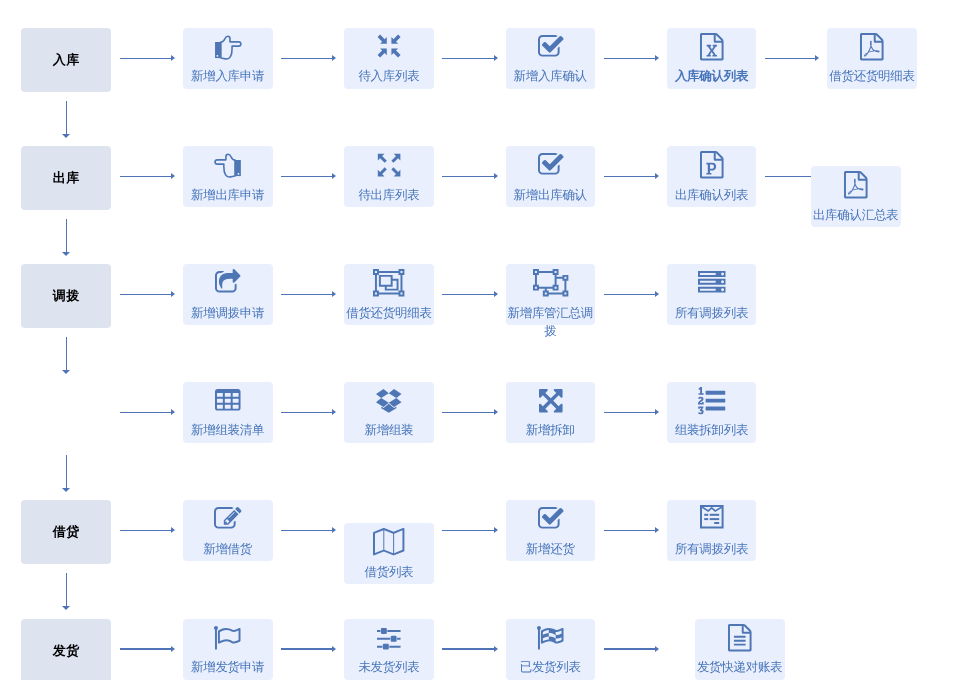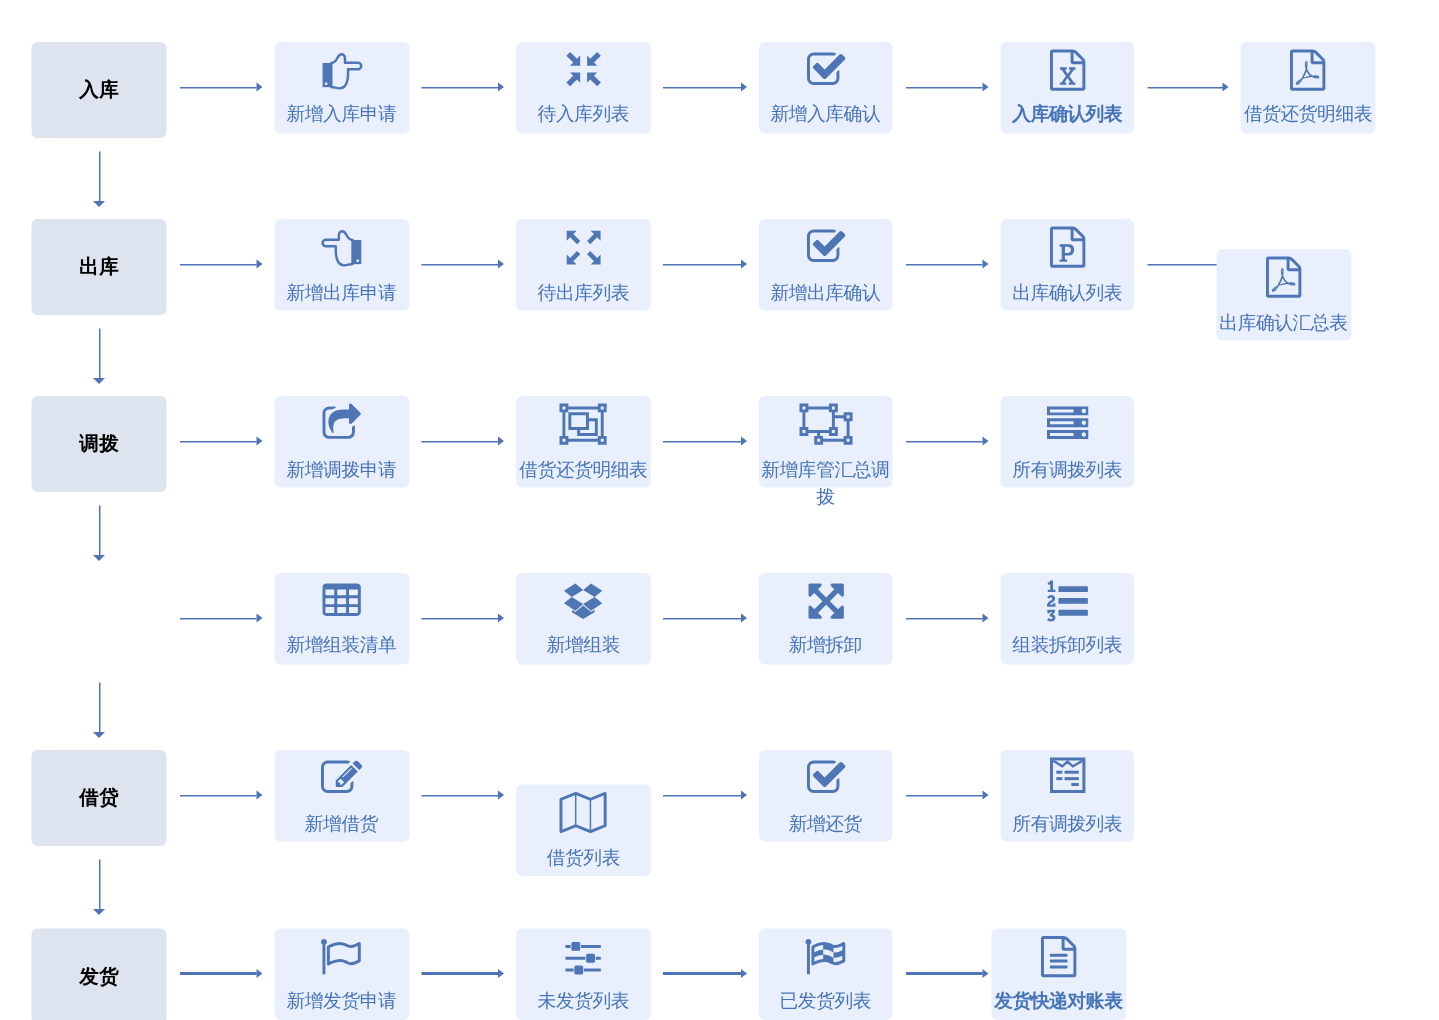--- a/index.html
+++ b/index.html
@@ -486,21 +486,21 @@
               <path d="M832 536V728Q651 712 448 611V426Q653 522 832 536ZM832 954V1151Q660 1143 448 1025V836Q663 947 832 954ZM1664 491V675Q1429 559 1280 604V828Q1260 834 1241 843Q1236 846 1208.0 860.0Q1180 874 1173.5 877.0Q1167 880 1142.0 892.0Q1117 904 1107.5 907.5Q1098 911 1075.0 920.5Q1052 930 1039.0 933.0Q1026 936 1004.0 941.5Q982 947 964.5 949.0Q947 951 925.0 953.0Q903 955 881 955Q858 955 832 952V730H851Q953 730 1043.5 701.0Q1134 672 1241 619Q1260 610 1280 604V416Q1322 399 1371 399Q1491 399 1664 491ZM1664 918V1107Q1495 1016 1358 1016Q1313 1016 1280 1024V828Q1428 786 1664 918ZM320 1280Q320 1245 302.5 1216.0Q285 1187 256 1170V-96Q256 -110 247.0 -119.0Q238 -128 224 -128H160Q146 -128 137.0 -119.0Q128 -110 128 -96V1170Q99 1187 81.5 1216.0Q64 1245 64 1280Q64 1333 101.5 1370.5Q139 1408 192.0 1408.0Q245 1408 282.5 1370.5Q320 1333 320 1280ZM1792 1216V453Q1792 414 1757 396Q1747 391 1740 387Q1522 271 1371 271Q1283 271 1213 306L1185 320Q1121 353 1086.0 368.0Q1051 383 995.0 397.0Q939 411 881 411Q779 411 645.5 367.0Q512 323 417 265Q402 256 384 256Q368 256 352 264Q320 283 320 320V1062Q320 1097 351 1117Q386 1138 429.5 1159.5Q473 1181 543.5 1211.5Q614 1242 696.0 1261.0Q778 1280 851 1280Q963 1280 1060.0 1249.0Q1157 1218 1269 1163Q1307 1144 1358 1144Q1480 1144 1668 1256Q1690 1268 1699 1273Q1730 1289 1761 1271Q1792 1251 1792 1216Z"></path>
             </g>
           </svg>
         </span>
         <span class="lbl">已发货列表</span>
       </div>
 <div class="harrow" style="left:603.7px;top:645.8px;width:55.2px;">
         <span class="hline"></span>
         <span class="hhead"></span>
       </div>
-<div class="item" style="left:661px;top:618.5px;font-weight:bold;">
+<div class="item" style="left:695px;top:618.5px;">
         <span class="ic">
           <svg class="fa" width="23.57" height="27.50" viewBox="0 -1536 1536 1792" style="margin-top:5.23px" aria-hidden="true">
             <g transform="scale(1,-1)">
               <path d="M1468 1156Q1496 1128 1516.0 1080.0Q1536 1032 1536 992V-160Q1536 -200 1508.0 -228.0Q1480 -256 1440 -256H96Q56 -256 28.0 -228.0Q0 -200 0 -160V1440Q0 1480 28.0 1508.0Q56 1536 96 1536H992Q1032 1536 1080.0 1516.0Q1128 1496 1156 1468ZM1024 1400V1024H1400Q1390 1053 1378 1065L1065 1378Q1053 1390 1024 1400ZM1408 -128V896H992Q952 896 924.0 924.0Q896 952 896 992V1408H128V-128ZM384 736Q384 750 393.0 759.0Q402 768 416 768H1120Q1134 768 1143.0 759.0Q1152 750 1152 736V672Q1152 658 1143.0 649.0Q1134 640 1120 640H416Q402 640 393.0 649.0Q384 658 384 672ZM1120 512Q1134 512 1143.0 503.0Q1152 494 1152 480V416Q1152 402 1143.0 393.0Q1134 384 1120 384H416Q402 384 393.0 393.0Q384 402 384 416V480Q384 494 393.0 503.0Q402 512 416 512ZM1120 256Q1134 256 1143.0 247.0Q1152 238 1152 224V160Q1152 146 1143.0 137.0Q1134 128 1120 128H416Q402 128 393.0 137.0Q384 146 384 160V224Q384 238 393.0 247.0Q402 256 416 256Z"></path>
             </g>
           </svg>
         </span>
         <span class="lbl">发货快递对账表</span>
       </div>
 </div>

